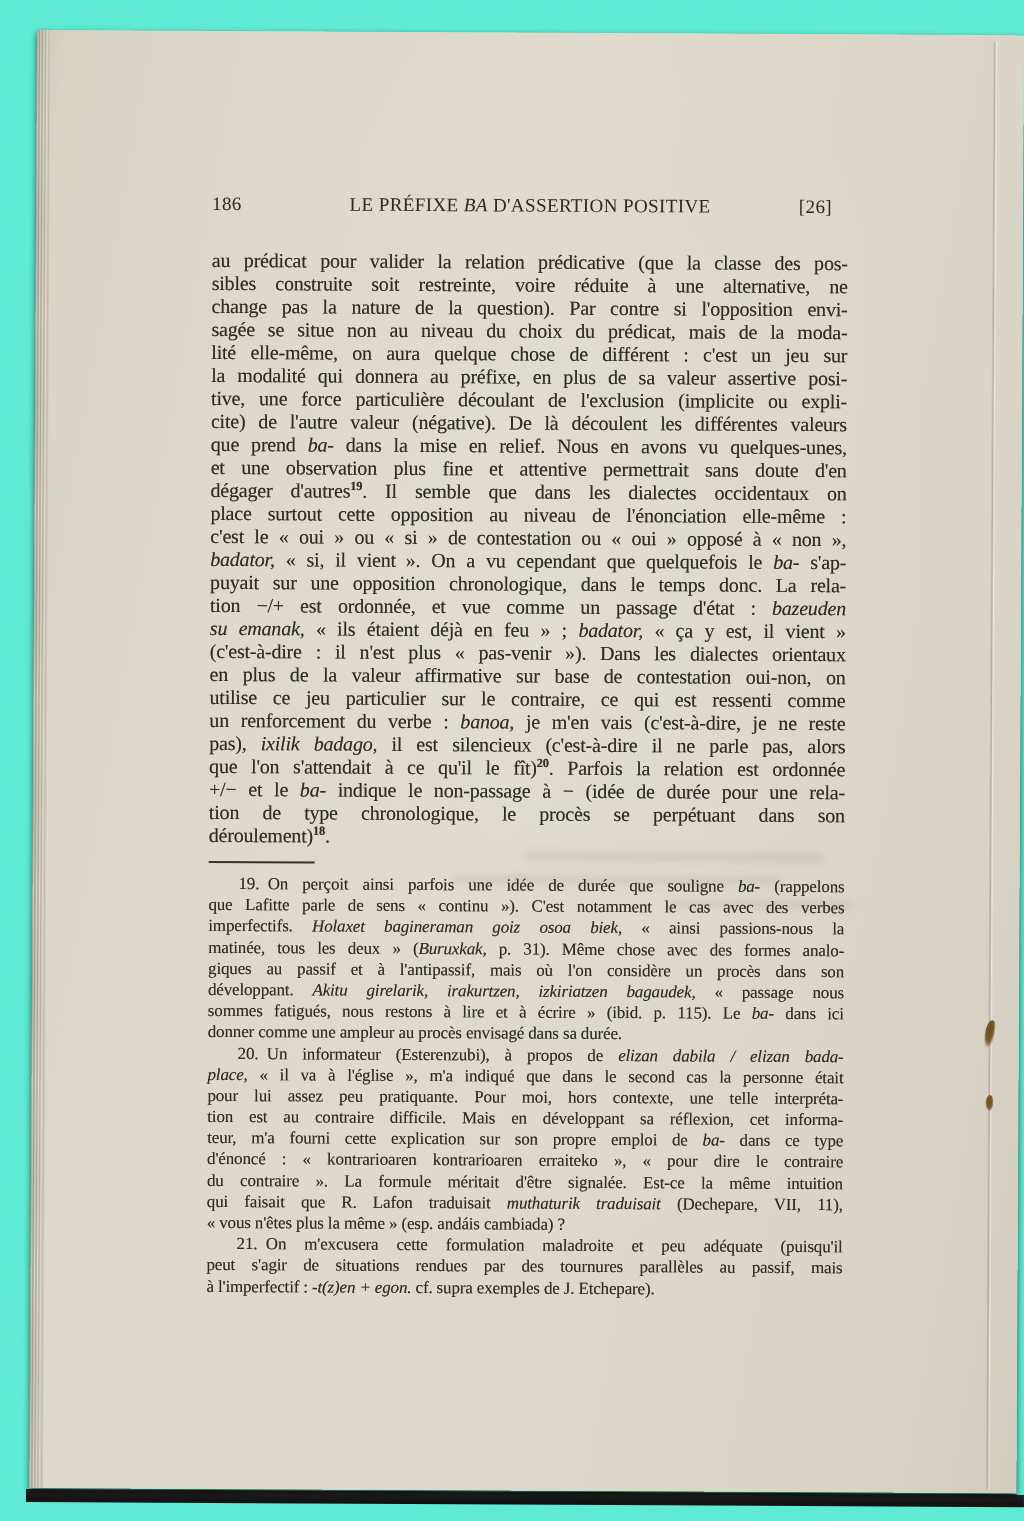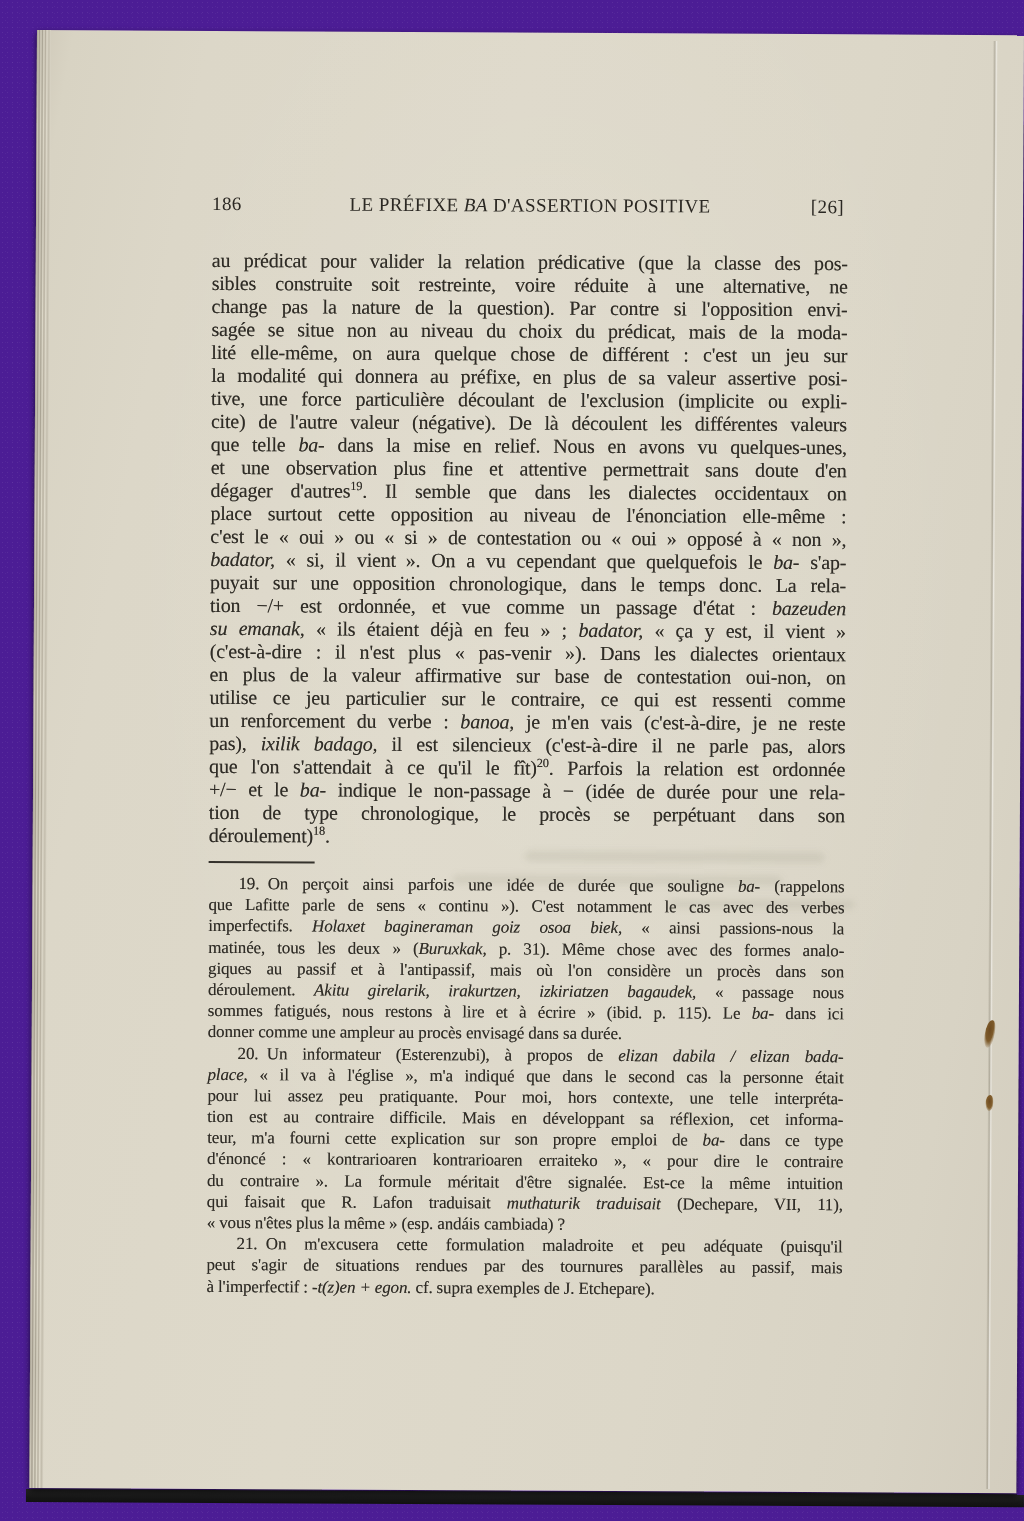--- a/index.html
+++ b/index.html
@@ -1,18 +1,18 @@
 <!DOCTYPE html>
 <html><head>
 <meta charset="utf-8">
 <style>
   html,body{margin:0;padding:0;background:#000;}
   .scene{
     position:relative;width:1024px;height:1521px;overflow:hidden;
-    background:#4c1d95;
+    background:#5eead4;
     font-family:"Liberation Serif","DejaVu Serif",serif;
   }
   .scene::before{ 
     content:"";position:absolute;inset:0;
     background-image:radial-gradient(rgba(255,255,255,0.07) 0.6px, transparent 0.7px),
                      radial-gradient(rgba(255,255,255,0.04) 0.6px, transparent 0.7px);
     background-size:5px 5px,7px 7px;background-position:0 0,2px 3px;
   }
   .cover-edge{
     position:absolute;left:26px;top:1489px;width:998px;height:13px;
@@ -45,38 +45,38 @@
   .speck.s2{left:954px;top:1060px;width:8px;height:16px;
     background:radial-gradient(ellipse at 50% 40%,#6d4a20 0%,#83602f 50%,rgba(131,96,47,0) 78%);}
   .smudge{position:absolute;filter:blur(3px);background:rgba(122,126,102,0.13);border-radius:5px;}
   .sm1{left:492px;top:818px;width:300px;height:11px;}
   .sm2{left:420px;top:842px;width:330px;height:10px;}
   .sm3{left:636px;top:866px;width:186px;height:9px;}
 
   .header{position:absolute;left:176px;top:161px;width:636px;height:24px;
     font-size:19px;line-height:24px;letter-spacing:0.4px;color:#2b2823;}
   .header .pgnum{position:absolute;left:0;top:0;}
-  .header .issue{position:absolute;right:4px;top:0;}
+  .header .issue{position:absolute;right:16px;top:0;}
   .header .rtitle{display:block;text-align:center;}
 
   .body-block{position:absolute;left:176px;top:218px;width:636px;}
   .ln{font-size:20px;line-height:23px;height:23px;letter-spacing:-0.2px;
     text-align:justify;text-align-last:justify;
     text-shadow:0 0 0.4px rgba(47,44,38,0.55);}
   .ln.end{text-align-last:left;}
 
   .fnrule{position:absolute;left:176px;top:830px;width:106px;height:0;
     border-top:2px solid #35322c;}
 
   .fn-block{position:absolute;left:176px;top:842px;width:636px;}
   .fn-block .ln{font-size:17px;line-height:21.2px;height:21.2px;letter-spacing:-0.15px;}
   .fn-first{text-indent:30px;}
 
   .it{font-style:italic;}
-  .sup{font-size:0.62em;vertical-align:super;line-height:0;}
+  .sup{font-size:0.62em;vertical-align:super;line-height:0;font-weight:bold;}
 </style>
 </head>
 <body>
 
 <div class="scene">
   <div class="cover-edge"></div>
   <div class="page">
     <div class="fore-edge"></div>
     <div class="crease"></div>
     <div class="speck s1"></div>
@@ -93,21 +93,21 @@
 
     <div class="body-block">
       <div class="ln">au prédicat pour valider la relation prédicative (que la classe des pos-</div>
       <div class="ln">sibles construite soit restreinte, voire réduite à une alternative, ne</div>
       <div class="ln">change pas la nature de la question). Par contre si l'opposition envi-</div>
       <div class="ln">sagée se situe non au niveau du choix du prédicat, mais de la moda-</div>
       <div class="ln">lité elle-même, on aura quelque chose de différent : c'est un jeu sur</div>
       <div class="ln">la modalité qui donnera au préfixe, en plus de sa valeur assertive posi-</div>
       <div class="ln">tive, une force particulière découlant de l'exclusion (implicite ou expli-</div>
       <div class="ln">cite) de l'autre valeur (négative). De là découlent les différentes valeurs</div>
-      <div class="ln"><span>que telle </span><span class="it">ba-</span><span> dans la mise en relief. Nous en avons vu quelques-unes,</span></div>
+      <div class="ln"><span>que prend </span><span class="it">ba-</span><span> dans la mise en relief. Nous en avons vu quelques-unes,</span></div>
       <div class="ln">et une observation plus fine et attentive permettrait sans doute d'en</div>
       <div class="ln"><span>dégager d'autres</span><span class="sup">19</span><span>. Il semble que dans les dialectes occidentaux on</span></div>
       <div class="ln">place surtout cette opposition au niveau de l'énonciation elle-même :</div>
       <div class="ln">c'est le « oui » ou « si » de contestation ou « oui » opposé à « non »,</div>
       <div class="ln"><span class="it">badator,</span><span> « si, il vient ». On a vu cependant que quelquefois le </span><span class="it">ba-</span><span> s'ap-</span></div>
       <div class="ln">puyait sur une opposition chronologique, dans le temps donc. La rela-</div>
       <div class="ln"><span>tion −/+ est ordonnée, et vue comme un passage d'état : </span><span class="it">bazeuden</span></div>
       <div class="ln"><span class="it">su emanak,</span><span> « ils étaient déjà en feu » ; </span><span class="it">badator,</span><span> « ça y est, il vient »</span></div>
       <div class="ln">(c'est-à-dire : il n'est plus « pas-venir »). Dans les dialectes orientaux</div>
       <div class="ln">en plus de la valeur affirmative sur base de contestation oui-non, on</div>
@@ -121,21 +121,21 @@
     </div>
 
     <div class="fnrule"></div>
 
     <div class="fn-block">
       <div class="ln fn-first"><span>19. On perçoit ainsi parfois une idée de durée que souligne </span><span class="it">ba-</span><span> (rappelons</span></div>
       <div class="ln">que Lafitte parle de sens « continu »). C'est notamment le cas avec des verbes</div>
       <div class="ln"><span>imperfectifs. </span><span class="it">Holaxet bagineraman goiz osoa biek,</span><span> « ainsi passions-nous la</span></div>
       <div class="ln"><span>matinée, tous les deux » (</span><span class="it">Buruxkak,</span><span> p. 31). Même chose avec des formes analo-</span></div>
       <div class="ln">giques au passif et à l'antipassif, mais où l'on considère un procès dans son</div>
-      <div class="ln"><span>déroulement. </span><span class="it">Akitu girelarik, irakurtzen, izkiriatzen bagaudek,</span><span> « passage nous</span></div>
+      <div class="ln"><span>développant. </span><span class="it">Akitu girelarik, irakurtzen, izkiriatzen bagaudek,</span><span> « passage nous</span></div>
       <div class="ln"><span>sommes fatigués, nous restons à lire et à écrire » (ibid. p. 115). Le </span><span class="it">ba-</span><span> dans ici</span></div>
       <div class="ln end">donner comme une ampleur au procès envisagé dans sa durée.</div>
       <div class="ln fn-first"><span>20. Un informateur (Esterenzubi), à propos de </span><span class="it">elizan dabila / elizan bada-</span></div>
       <div class="ln"><span class="it">place,</span><span> « il va à l'église », m'a indiqué que dans le second cas la personne était</span></div>
       <div class="ln">pour lui assez peu pratiquante. Pour moi, hors contexte, une telle interpréta-</div>
       <div class="ln">tion est au contraire difficile. Mais en développant sa réflexion, cet informa-</div>
       <div class="ln"><span>teur, m'a fourni cette explication sur son propre emploi de </span><span class="it">ba-</span><span> dans ce type</span></div>
       <div class="ln">d'énoncé : « kontrarioaren kontrarioaren erraiteko », « pour dire le contraire</div>
       <div class="ln">du contraire ». La formule méritait d'être signalée. Est-ce la même intuition</div>
       <div class="ln"><span>qui faisait que R. Lafon traduisait </span><span class="it">muthaturik traduisait</span><span> (Dechepare, VII, 11),</span></div>

